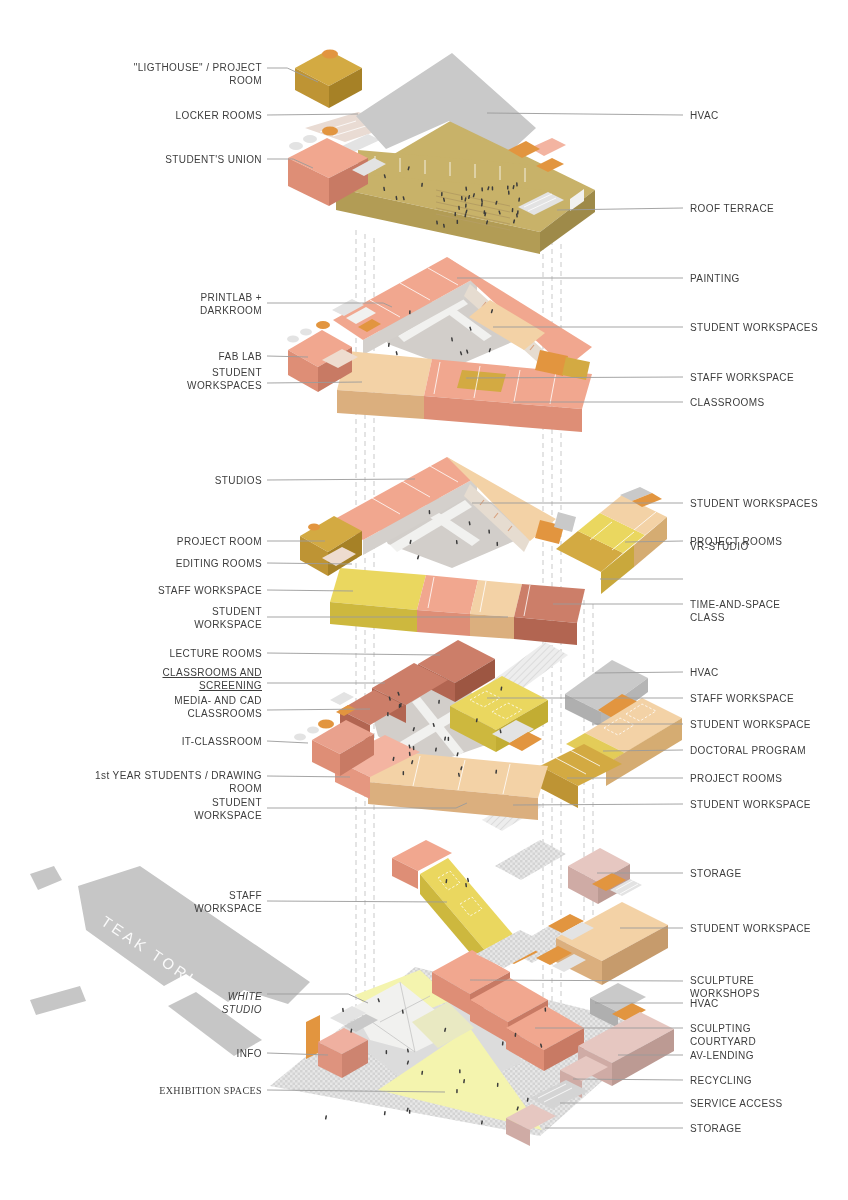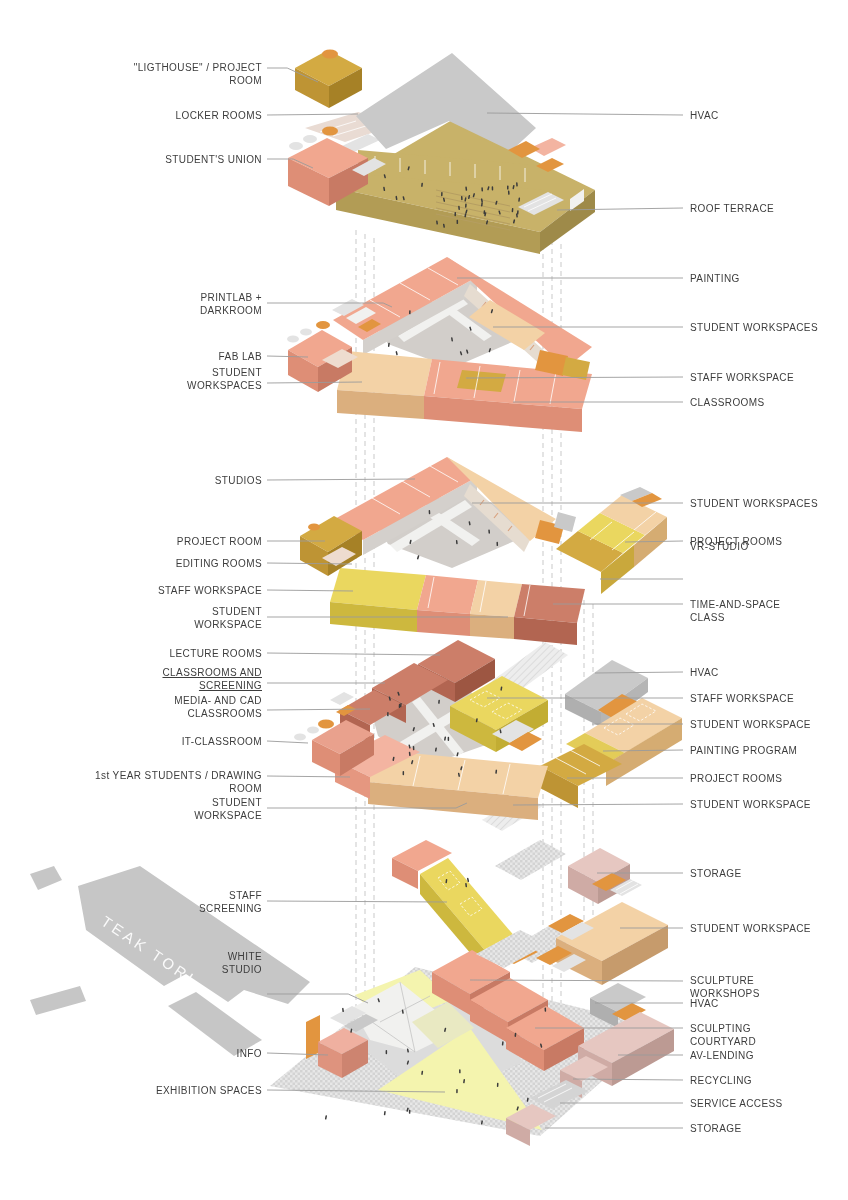--- a/index.html
+++ b/index.html
@@ -503,40 +503,40 @@
       <div class="lbl left" style="top: 666px; text-decoration: underline;"><span>CLASSROOMS AND
 SCREENING</span></div>
       <div class="lbl left" style="top: 694px;"><span>MEDIA- AND CAD
 CLASSROOMS</span></div>
       <div class="lbl left" style="top: 735px;"><span>IT-CLASSROOM</span></div>
       <div class="lbl left" style="top: 769px;"><span>1st YEAR STUDENTS / DRAWING
 ROOM</span></div>
       <div class="lbl left" style="top: 796px;"><span>STUDENT
 WORKSPACE</span></div>
       <div class="lbl left" style="top: 889px;"><span>STAFF
-SCREENING</span></div>
-      <div class="lbl left" style="top: 950px;"><span>WHITE
+WORKSPACE</span></div>
+      <div class="lbl left" style="top: 990px; font-style: italic;"><span>WHITE
 STUDIO</span></div>
       <div class="lbl left" style="top: 1047px;"><span>INFO</span></div>
-      <div class="lbl left" style="top: 1084px;"><span>EXHIBITION SPACES</span></div>
+      <div class="lbl left" style="top: 1084px; font-family: Liberation Serif, serif;"><span>EXHIBITION SPACES</span></div>
       <div class="lbl right" style="top: 109px;"><span>HVAC</span></div>
       <div class="lbl right" style="top: 202px;"><span>ROOF TERRACE</span></div>
       <div class="lbl right" style="top: 272px;"><span>PAINTING</span></div>
       <div class="lbl right" style="top: 321px;"><span>STUDENT WORKSPACES</span></div>
       <div class="lbl right" style="top: 371px;"><span>STAFF WORKSPACE</span></div>
       <div class="lbl right" style="top: 396px;"><span>CLASSROOMS</span></div>
       <div class="lbl right" style="top: 497px;"><span>STUDENT WORKSPACES</span></div>
       <div class="lbl right" style="top: 535px;"><span>PROJECT ROOMS</span></div>
       <div class="lbl right" style="top: 540px;"><span>VR-STUDIO</span></div>
       <div class="lbl right" style="top: 598px;"><span>TIME-AND-SPACE
 CLASS</span></div>
       <div class="lbl right" style="top: 666px;"><span>HVAC</span></div>
       <div class="lbl right" style="top: 692px;"><span>STAFF WORKSPACE</span></div>
       <div class="lbl right" style="top: 718px;"><span>STUDENT WORKSPACE</span></div>
-      <div class="lbl right" style="top: 744px;"><span>PAINTING PROGRAM</span></div>
+      <div class="lbl right" style="top: 744px;"><span>DOCTORAL PROGRAM</span></div>
       <div class="lbl right" style="top: 772px;"><span>PROJECT ROOMS</span></div>
       <div class="lbl right" style="top: 798px;"><span>STUDENT WORKSPACE</span></div>
       <div class="lbl right" style="top: 867px;"><span>STORAGE</span></div>
       <div class="lbl right" style="top: 922px;"><span>STUDENT WORKSPACE</span></div>
       <div class="lbl right" style="top: 974px;"><span>SCULPTURE
 WORKSHOPS</span></div>
       <div class="lbl right" style="top: 997px;"><span>HVAC</span></div>
       <div class="lbl right" style="top: 1022px;"><span>SCULPTING
 COURTYARD</span></div>
       <div class="lbl right" style="top: 1049px;"><span>AV-LENDING</span></div>

